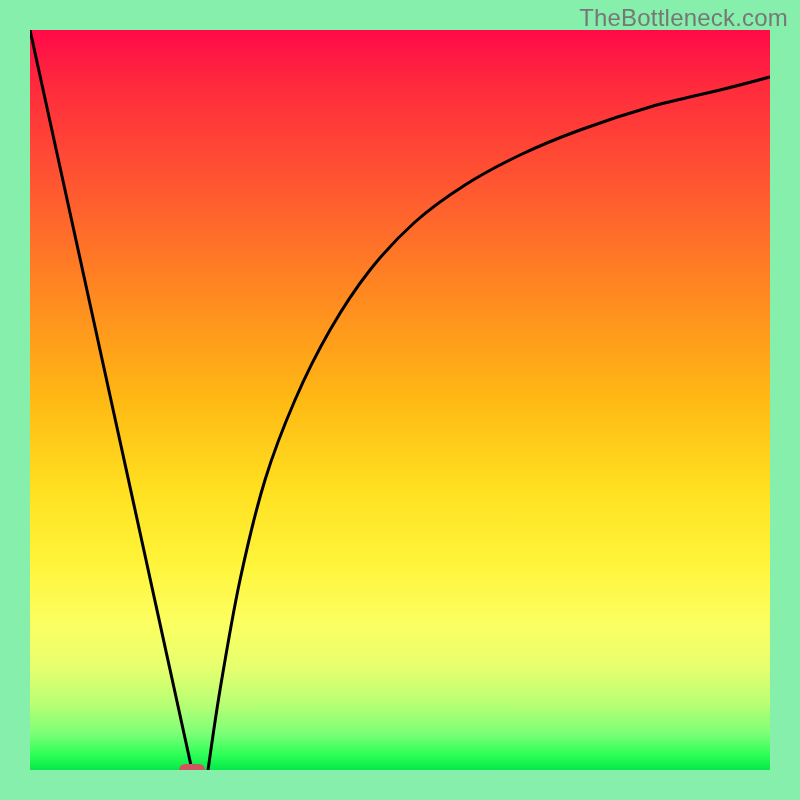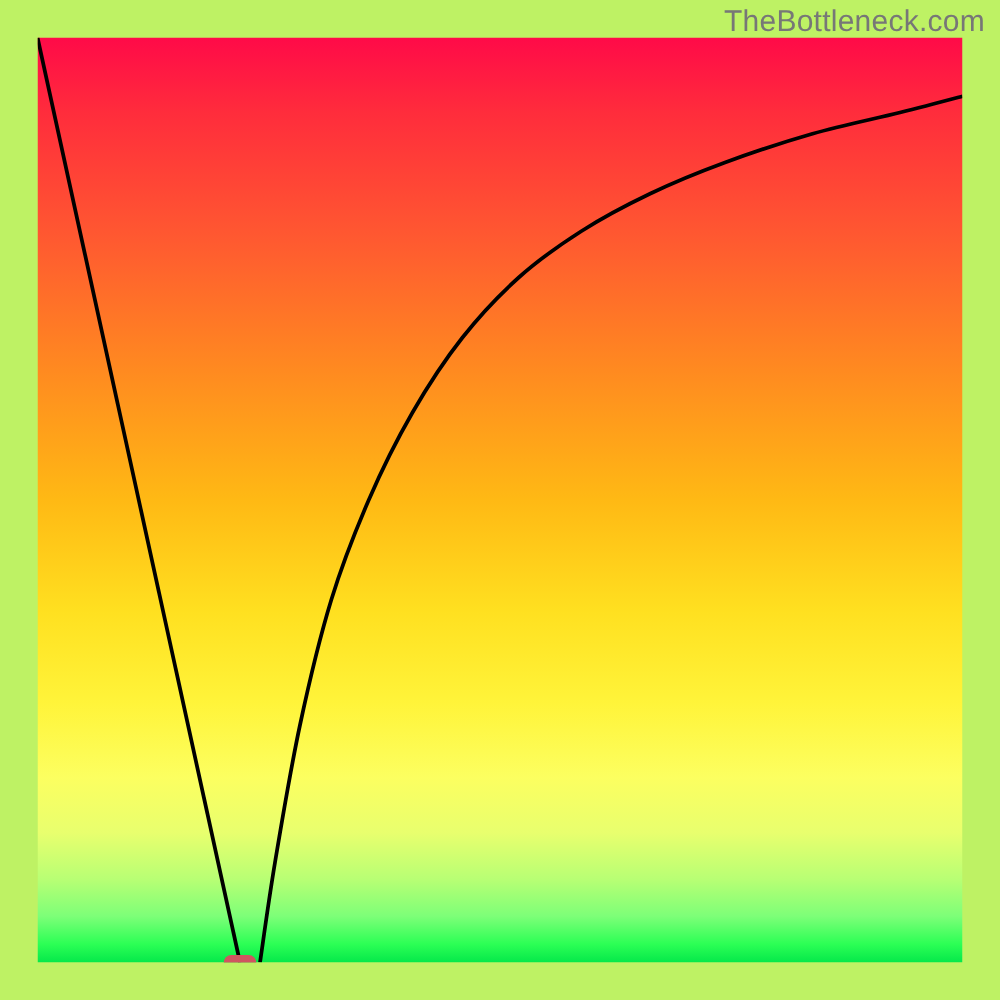--- a/index.html
+++ b/index.html
@@ -8,21 +8,21 @@
     width: 800px;
     height: 800px;
     background: #000;
     font-family: Arial, Helvetica, sans-serif;
     overflow: hidden;
   }
   .frame {
     position: relative;
     width: 800px;
     height: 800px;
-    background: #bef264;
+    background: #86efac;
   }
   .watermark {
     position: absolute;
     top: 4px;
     right: 12px;
     color: #777;
     font-size: 24px;
     font-weight: 500;
     letter-spacing: 0.2px;
     user-select: none;

